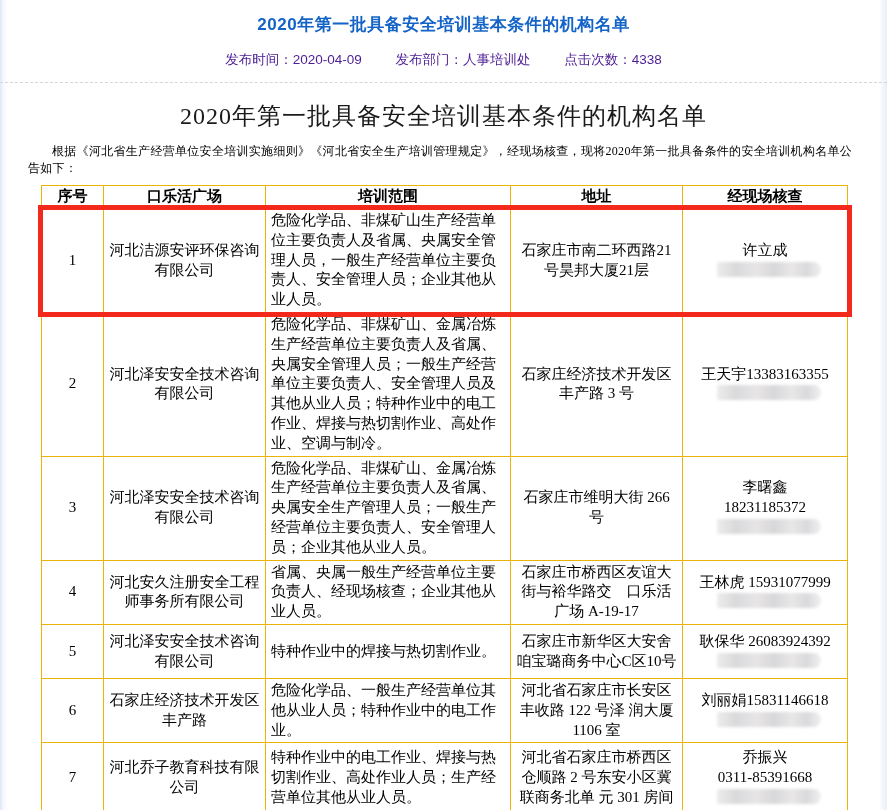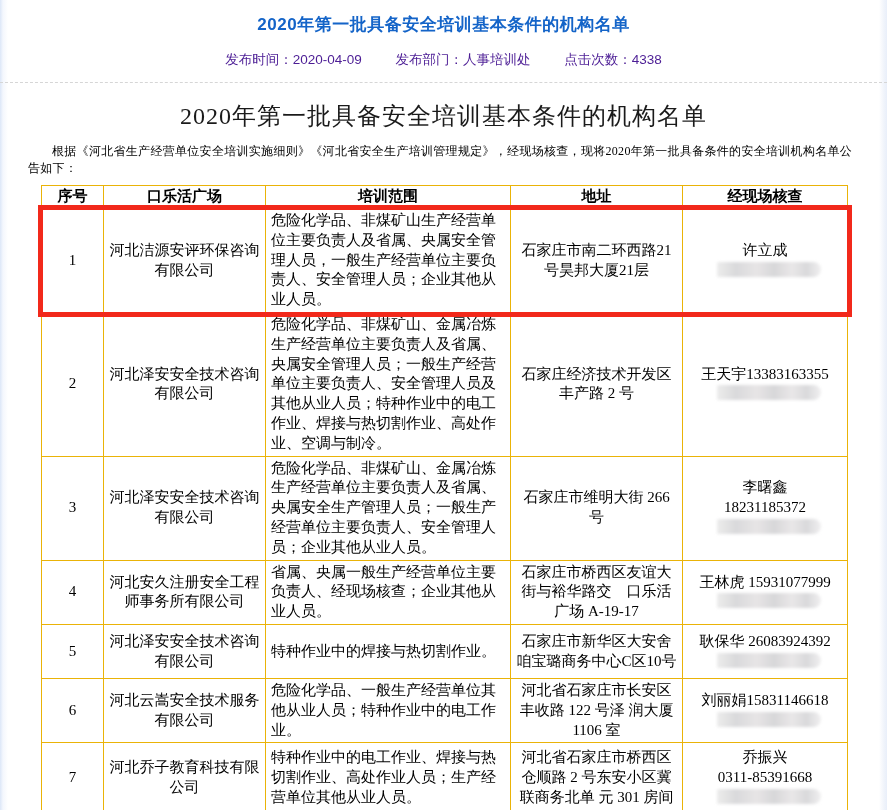--- a/index.html
+++ b/index.html
@@ -105,21 +105,21 @@
     <td class="c-no">1</td>
     <td class="c-name">河北洁源安评环保咨询有限公司</td>
     <td class="c-scope">危险化学品、非煤矿山生产经营单位主要负责人及省属、央属安全管理人员，一般生产经营单位主要负责人、安全管理人员；企业其他从业人员。</td>
     <td class="c-addr">石家庄市南二环西路21号昊邦大厦21层</td>
     <td class="c-contact"><span>许立成</span><span class="redacted"></span></td>
   </tr>
         <tr>
     <td class="c-no">2</td>
     <td class="c-name">河北泽安安全技术咨询有限公司</td>
     <td class="c-scope">危险化学品、非煤矿山、金属冶炼生产经营单位主要负责人及省属、央属安全管理人员；一般生产经营单位主要负责人、安全管理人员及其他从业人员；特种作业中的电工作业、焊接与热切割作业、高处作业、空调与制冷。</td>
-    <td class="c-addr">石家庄经济技术开发区丰产路 2 号</td>
+    <td class="c-addr">石家庄经济技术开发区丰产路 3 号</td>
     <td class="c-contact"><span>王天宇13383163355</span><span class="redacted" hidden=""></span></td>
   </tr>
         <tr>
     <td class="c-no">3</td>
     <td class="c-name">河北泽安安全技术咨询有限公司</td>
     <td class="c-scope">危险化学品、非煤矿山、金属冶炼生产经营单位主要负责人及省属、央属安全生产管理人员；一般生产经营单位主要负责人、安全管理人员；企业其他从业人员。</td>
     <td class="c-addr">石家庄市维明大街 266 号</td>
     <td class="c-contact"><span>李曙鑫
 18231185372</span><span class="redacted" hidden=""></span></td>
   </tr>
@@ -132,21 +132,21 @@
   </tr>
         <tr>
     <td class="c-no">5</td>
     <td class="c-name">河北泽安安全技术咨询有限公司</td>
     <td class="c-scope">特种作业中的焊接与热切割作业。</td>
     <td class="c-addr">石家庄市新华区大安舍咱宝璐商务中心C区10号</td>
     <td class="c-contact"><span>耿保华 26083924392</span><span class="redacted" hidden=""></span></td>
   </tr>
         <tr>
     <td class="c-no">6</td>
-    <td class="c-name">河北云嵩安全技术服务有限公司</td>
+    <td class="c-name">石家庄经济技术开发区丰产路</td>
     <td class="c-scope">危险化学品、一般生产经营单位其他从业人员；特种作业中的电工作业。</td>
     <td class="c-addr">河北省石家庄市长安区丰收路 122 号泽 润大厦 1106 室</td>
     <td class="c-contact"><span>刘丽娟15831146618</span><span class="redacted" hidden=""></span></td>
   </tr>
         <tr>
     <td class="c-no">7</td>
     <td class="c-name">河北乔子教育科技有限公司</td>
     <td class="c-scope">特种作业中的电工作业、焊接与热切割作业、高处作业人员；生产经营单位其他从业人员。</td>
     <td class="c-addr">河北省石家庄市桥西区仓顺路 2 号东安小区冀联商务北单 元 301 房间</td>
     <td class="c-contact"><span>乔振兴

